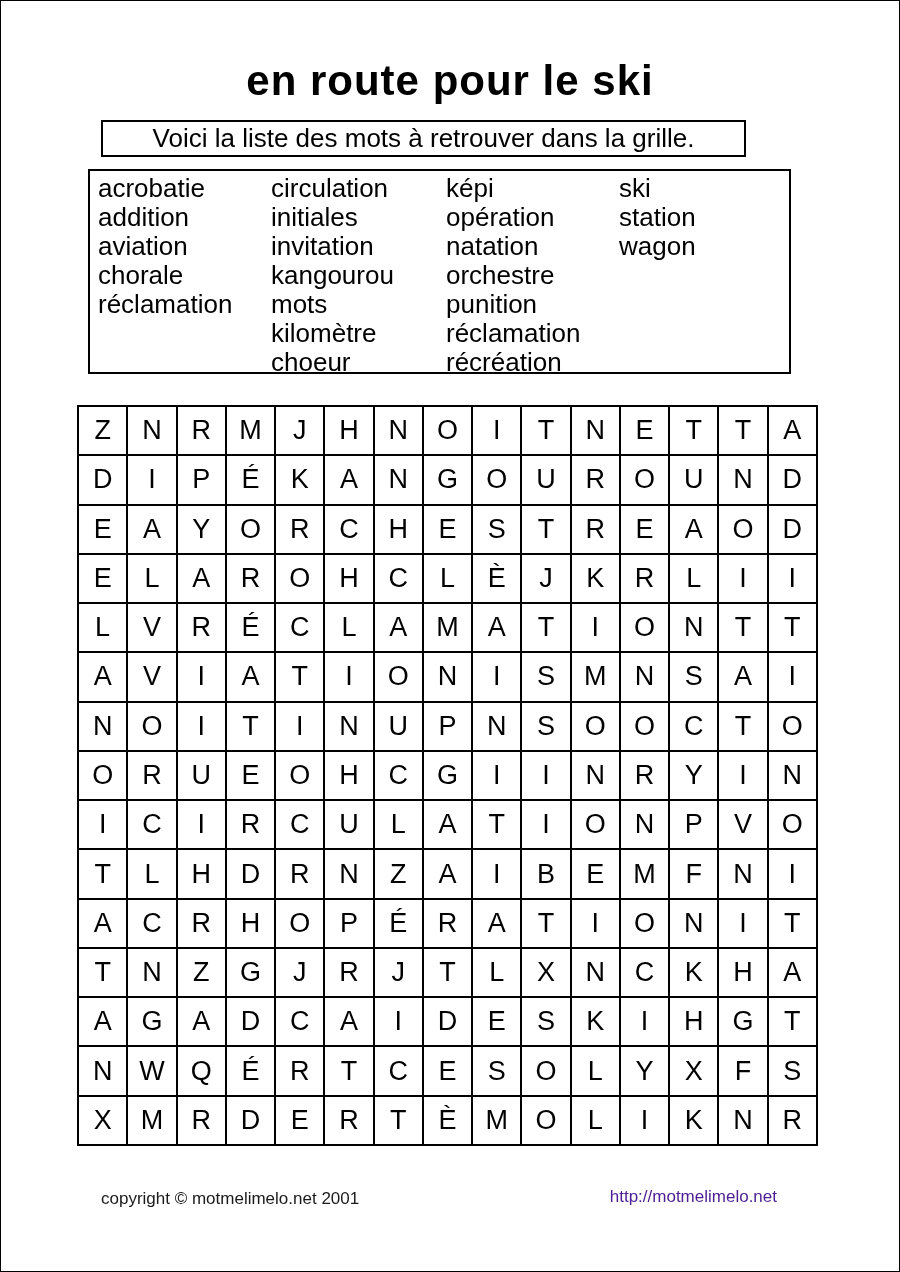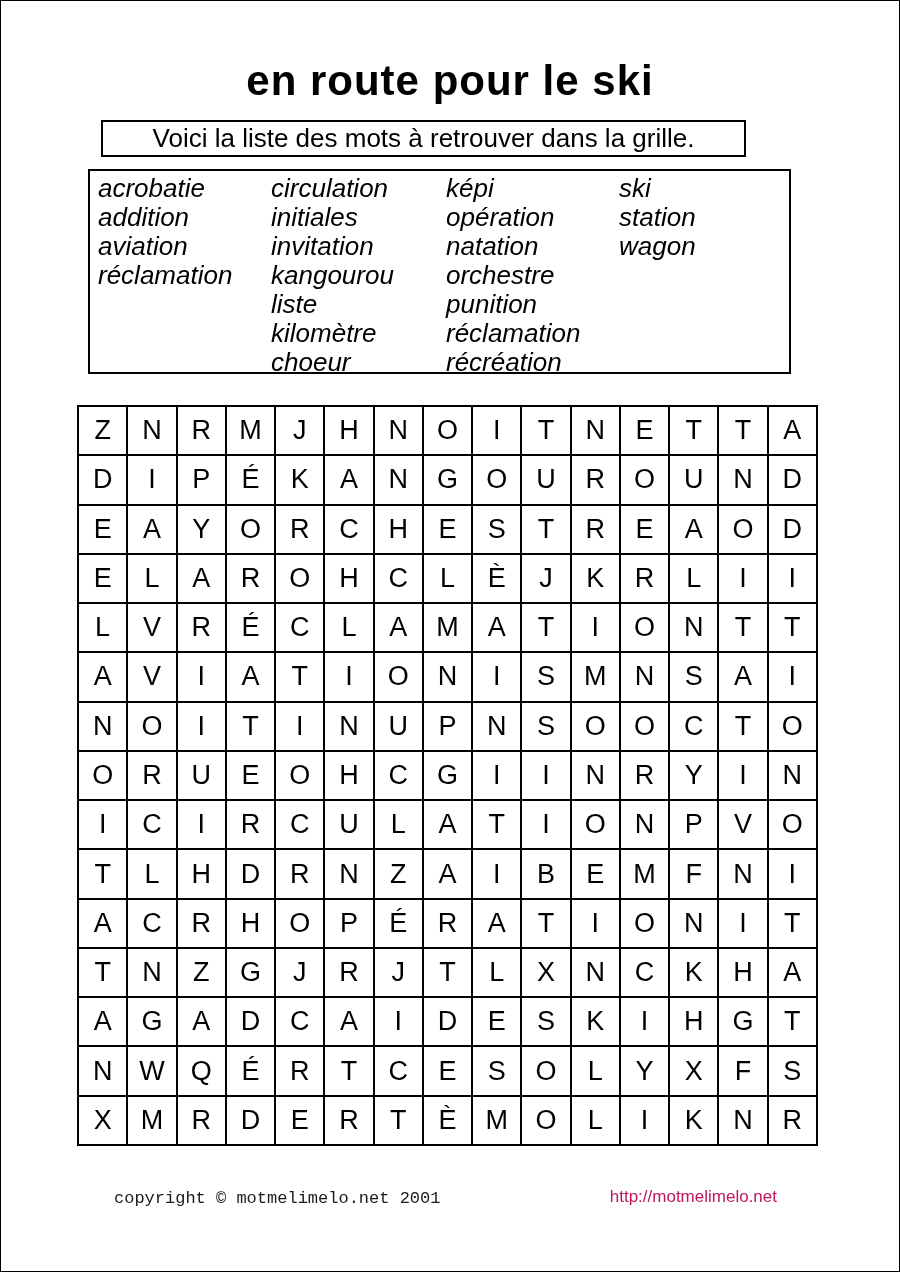--- a/index.html
+++ b/index.html
@@ -48,21 +48,21 @@
     top: 168px;
     width: 703px;
     height: 205px;
     border: 2px solid #000000;
     box-sizing: border-box;
     padding: 3px 0 0 8px;
     display: grid;
     grid-template-columns: 173px 175px 173px auto;
     align-content: start;
   }
-  .wl-col { display: block; font-style: italic; }
+  .wl-col { display: block; }
   .word {
     font-size: 26px;
     line-height: 29px;
     white-space: nowrap;
   }
   .puzzle-grid {
     position: absolute;
     left: 76px;
     top: 404px;
     width: 741px;
@@ -79,58 +79,58 @@
     display: flex;
     align-items: center;
     justify-content: center;
     font-size: 27px;
     line-height: 1;
     color: #000000;
     background: #ffffff;
   }
   .footer-left {
     position: absolute;
-    left: 113px;
+    left: 100px;
     top: 1188px;
     font-size: 17px;
     color: #1a1a1a;
-    font-family: Liberation Mono, monospace;
   }
   .footer-right {
     position: absolute;
     right: 122px;
     top: 1186px;
     font-size: 17px;
-    color: #be185d;
+    color: #4c1d95;
   }
 </style>
 </head>
 <body>
 
 <div class="page">
 
   <div class="title">en route pour le ski</div>
 
   <div class="instruction-box">
     <span>Voici la liste des mots à retrouver dans la grille.</span>
   </div>
 
   <div class="word-list-box">
       <div class="wl-col">
         <div class="word">acrobatie</div>
         <div class="word">addition</div>
         <div class="word">aviation</div>
+        <div class="word">chorale</div>
         <div class="word">réclamation</div>
       </div>
       <div class="wl-col">
         <div class="word">circulation</div>
         <div class="word">initiales</div>
         <div class="word">invitation</div>
         <div class="word">kangourou</div>
-        <div class="word">liste</div>
+        <div class="word">mots</div>
         <div class="word">kilomètre</div>
         <div class="word">choeur</div>
       </div>
       <div class="wl-col">
         <div class="word">képi</div>
         <div class="word">opération</div>
         <div class="word">natation</div>
         <div class="word">orchestre</div>
         <div class="word">punition</div>
         <div class="word">réclamation</div>

